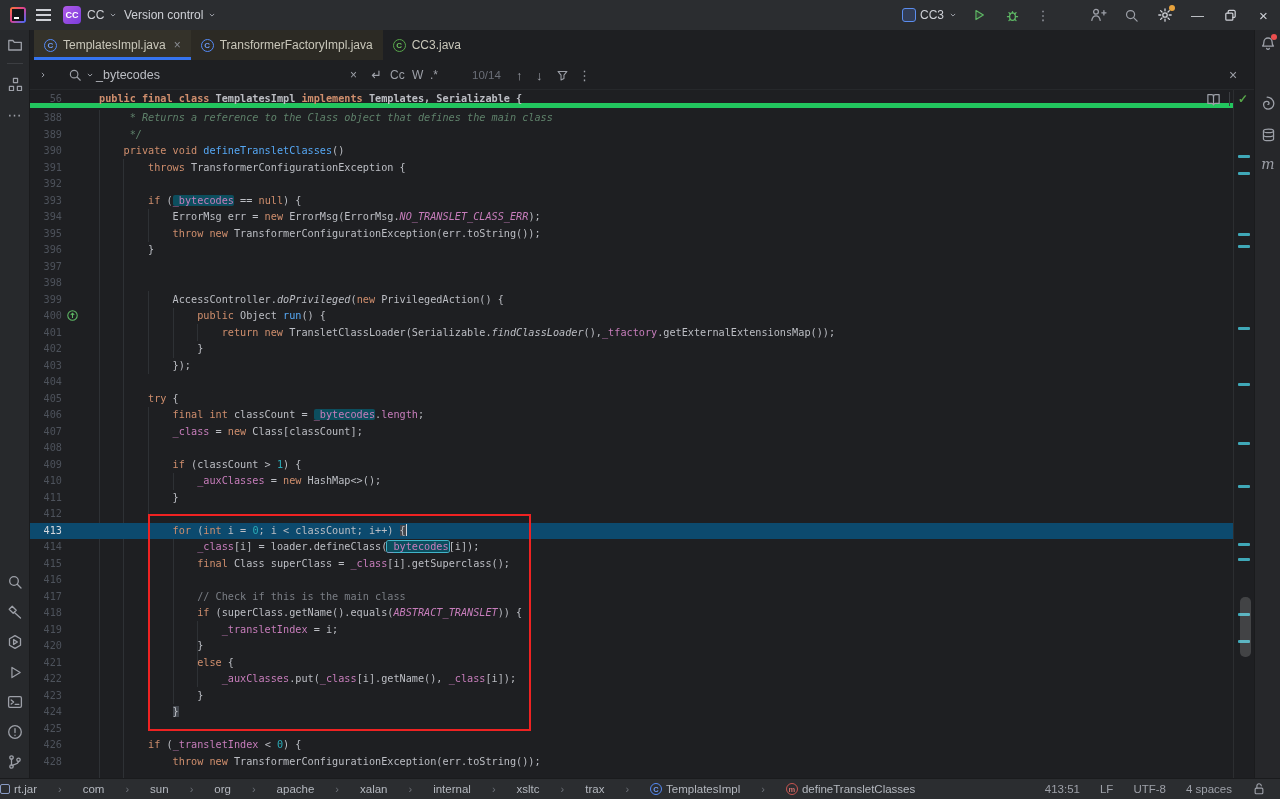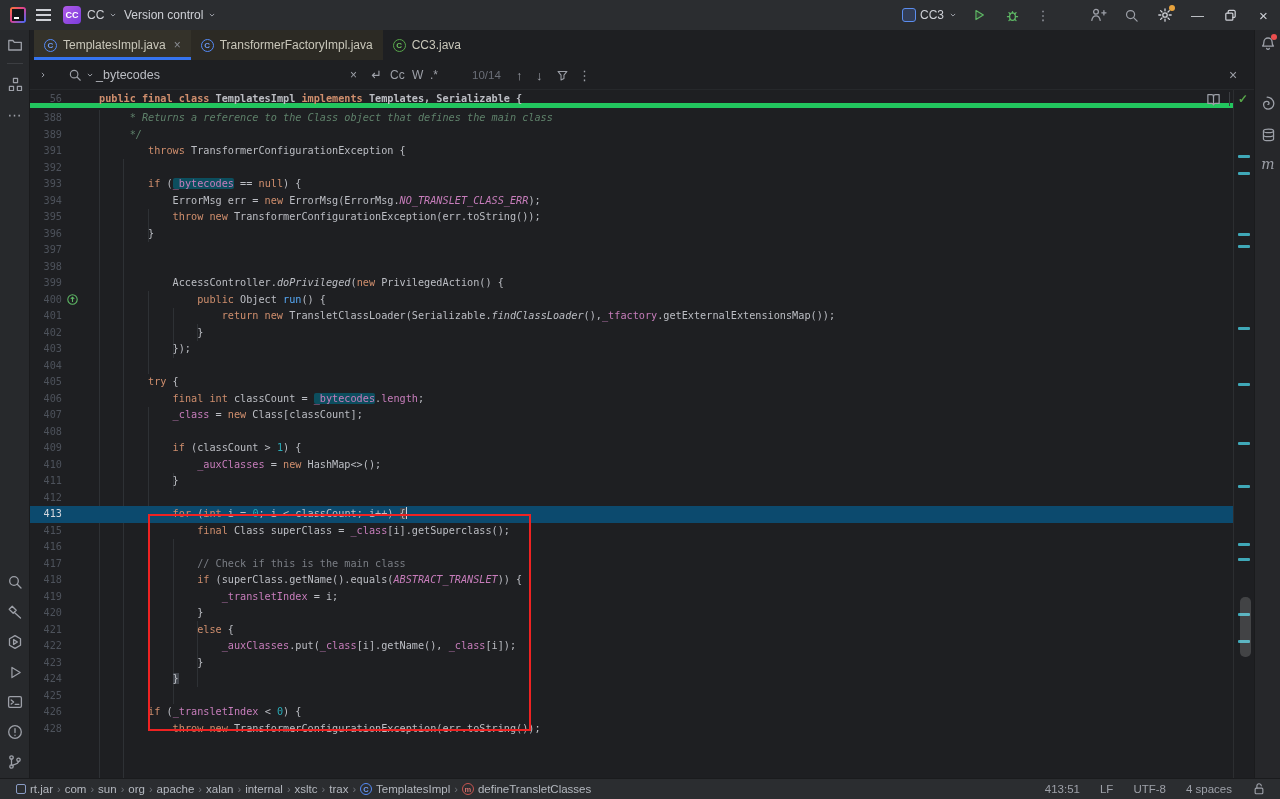--- a/index.html
+++ b/index.html
@@ -99,21 +99,21 @@
   .rightstrip { position:absolute; left:1254px; top:30px; width:26px; height:748px; background:#26272a;
     border-left:1px solid #1a1b1d; }
   .rsbtn { position:absolute; left:1px; width:24px; height:24px; display:flex; align-items:center;
     justify-content:center; cursor:pointer; }
   .belldot { position:absolute; right:3px; top:2px; width:6px; height:6px; border-radius:50%; background:#eb4e4e; }
   .maven-m { font-family:"DejaVu Serif",serif; font-style:italic; font-size:14px; color:#9da0a8; }
 
   
   .statusbar { position:absolute; left:0; top:778px; width:1280px; height:21px; background:#2b2d30;
     border-top:1px solid #1a1b1d; display:flex; align-items:center; font-size:11.5px; color:#b4b8bf; }
-  .crumbs { display:flex; align-items:center; gap:4px; padding-left:16px;justify-content:flex-end; }
+  .crumbs { display:flex; align-items:center; gap:21px; padding-left:0;justify-content:flex-end; }
   .crumb { display:flex; align-items:center; gap:4px; cursor:pointer; }
   .crumb-sep { color:#6d7178; font-size:11px; }
   .bcicon { width:12px; height:12px; border-radius:50%; font-size:7.5px; font-weight:bold;
     display:flex; align-items:center; justify-content:center; flex:none; }
   .bcicon.class { border:1px solid #548af7; color:#6e9bf5; }
   .bcicon.method{ border:1px solid #c75450; color:#d0706c; }
   .jaricon { width:10px; height:10px; border:1.2px solid #8a9cc4; border-radius:2px; flex:none; }
   .sright { margin-left:auto; display:flex; align-items:center; gap:20px; padding-right:14px; color:#9da0a8; }
   .sright span{ cursor:pointer; }
 </style>
@@ -344,20 +344,24 @@
     <div class="rows" id="rows">
         <div class="crow">
           <div class="lnum">388</div>
           <pre class="lcode"><span class="tk-cd">     * Returns a reference to the Class object that defines the main class</span></pre>
         </div>
         <div class="crow">
           <div class="lnum">389</div>
           <pre class="lcode"><span class="tk-cd">     */</span></pre>
         </div>
         <div class="crow">
+          <div class="lnum">390</div>
+          <pre class="lcode"><span class="tk-d">    </span><span class="tk-k">private void </span><span class="tk-m">defineTransletClasses</span><span class="tk-d">()</span></pre>
+        </div>
+        <div class="crow">
           <div class="lnum">391</div>
           <pre class="lcode"><span class="tk-d">        </span><span class="tk-k">throws</span><span class="tk-d"> TransformerConfigurationException {</span></pre>
         </div>
         <div class="crow">
           <div class="lnum">392</div>
           <pre class="lcode"></pre>
         </div>
         <div class="crow">
           <div class="lnum">393</div>
           <pre class="lcode"><span class="tk-d">        </span><span class="tk-k">if</span><span class="tk-d"> (</span><span class="tk-hl">_bytecodes</span><span class="tk-d"> == </span><span class="tk-k">null</span><span class="tk-d">) {</span></pre>
@@ -437,20 +441,24 @@
           <div class="lnum">411</div>
           <pre class="lcode"><span class="tk-d">            }</span></pre>
         </div>
         <div class="crow">
           <div class="lnum">412</div>
           <pre class="lcode"></pre>
         </div>
         <div class="crow cur">
           <div class="lnum">413</div>
           <pre class="lcode"><span class="tk-d">            </span><span class="tk-k">for</span><span class="tk-d"> (</span><span class="tk-k">int</span><span class="tk-d"> i = </span><span class="tk-n">0</span><span class="tk-d">; i &lt; classCount; i++) </span><span class="tk-bh">{</span><span class="tk-caret"></span></pre>
+        </div>
+        <div class="crow">
+          <div class="lnum">414</div>
+          <pre class="lcode"><span class="tk-d">                </span><span class="tk-f">_class</span><span class="tk-d">[i] = loader.defineClass(</span><span class="tk-cur">_bytecodes</span><span class="tk-d">[i]);</span></pre>
         </div>
         <div class="crow">
           <div class="lnum">415</div>
           <pre class="lcode"><span class="tk-d">                </span><span class="tk-k">final</span><span class="tk-d"> Class superClass = </span><span class="tk-f">_class</span><span class="tk-d">[i].getSuperclass();</span></pre>
         </div>
         <div class="crow">
           <div class="lnum">416</div>
           <pre class="lcode"></pre>
         </div>
         <div class="crow">

